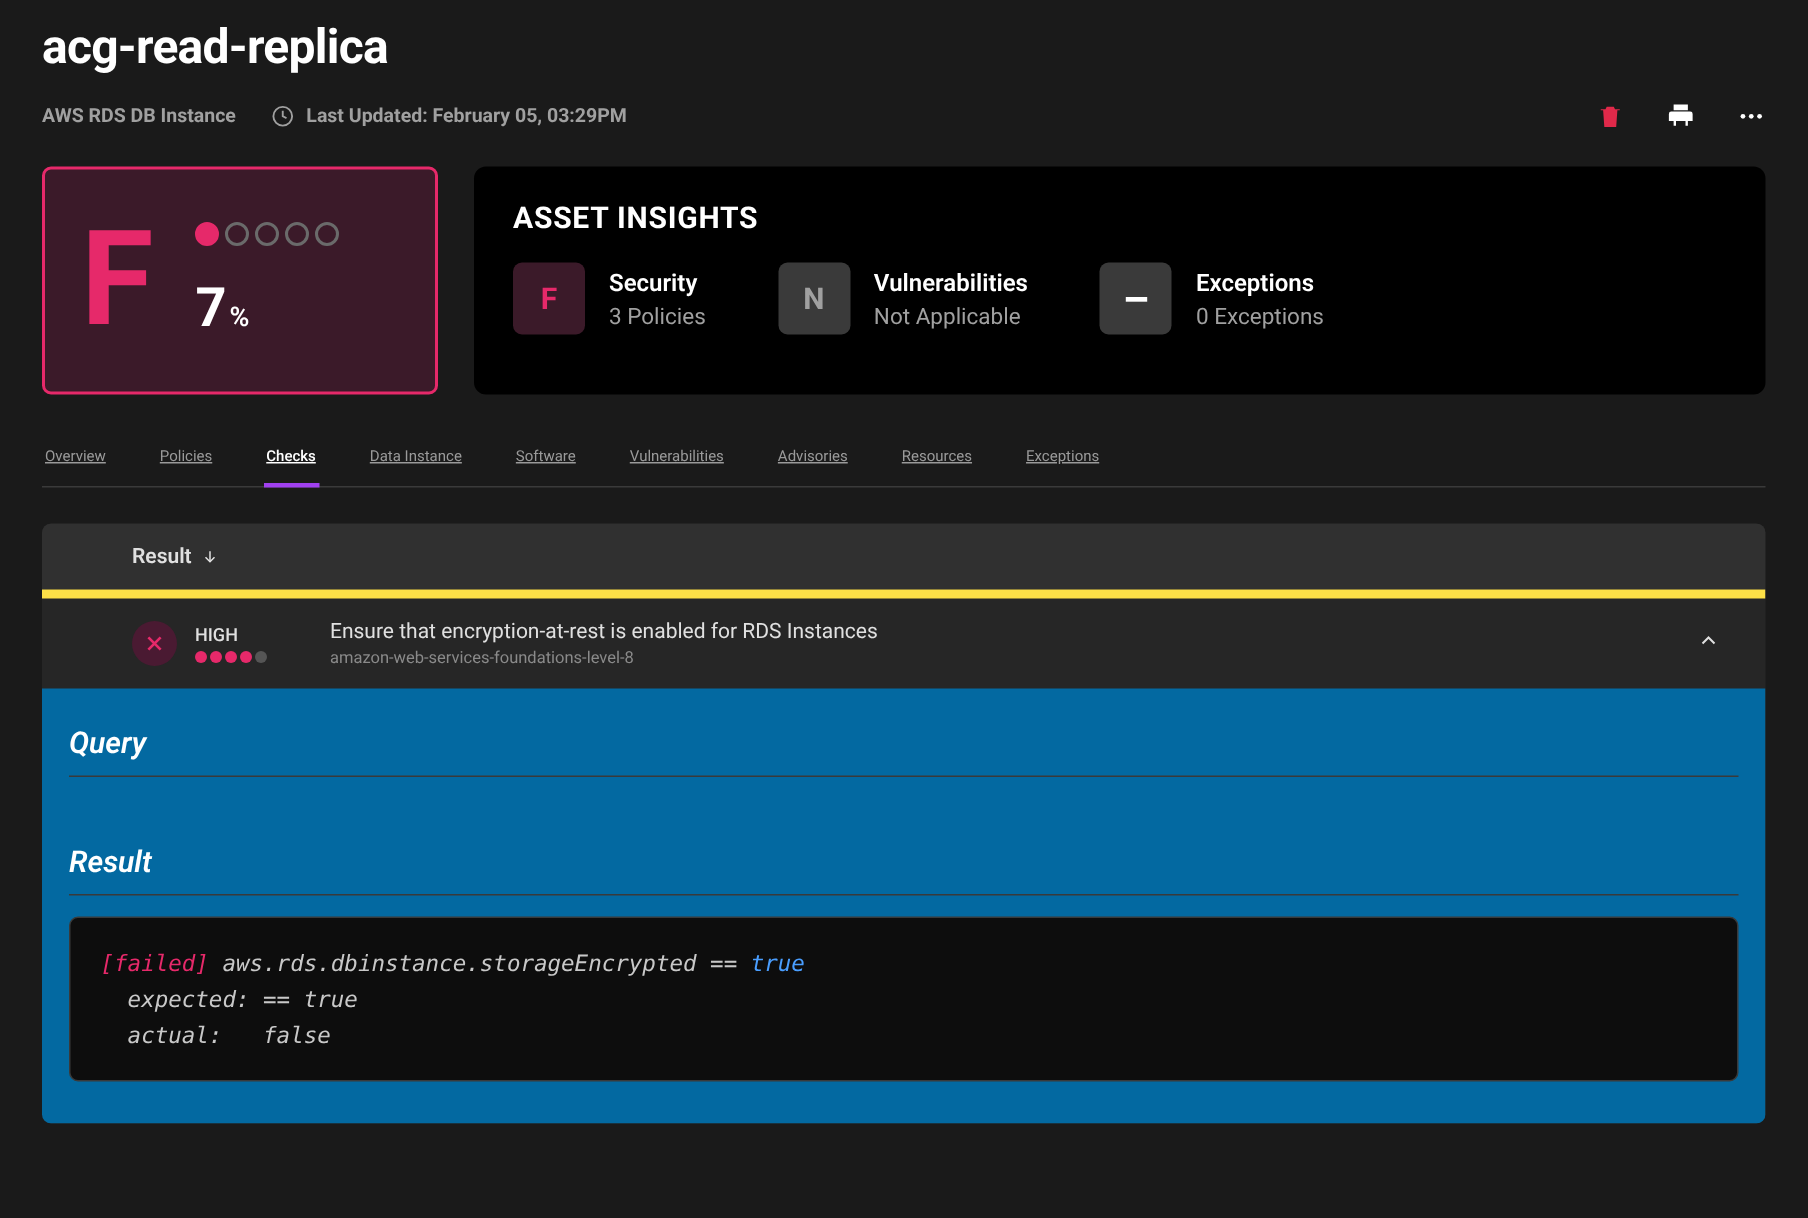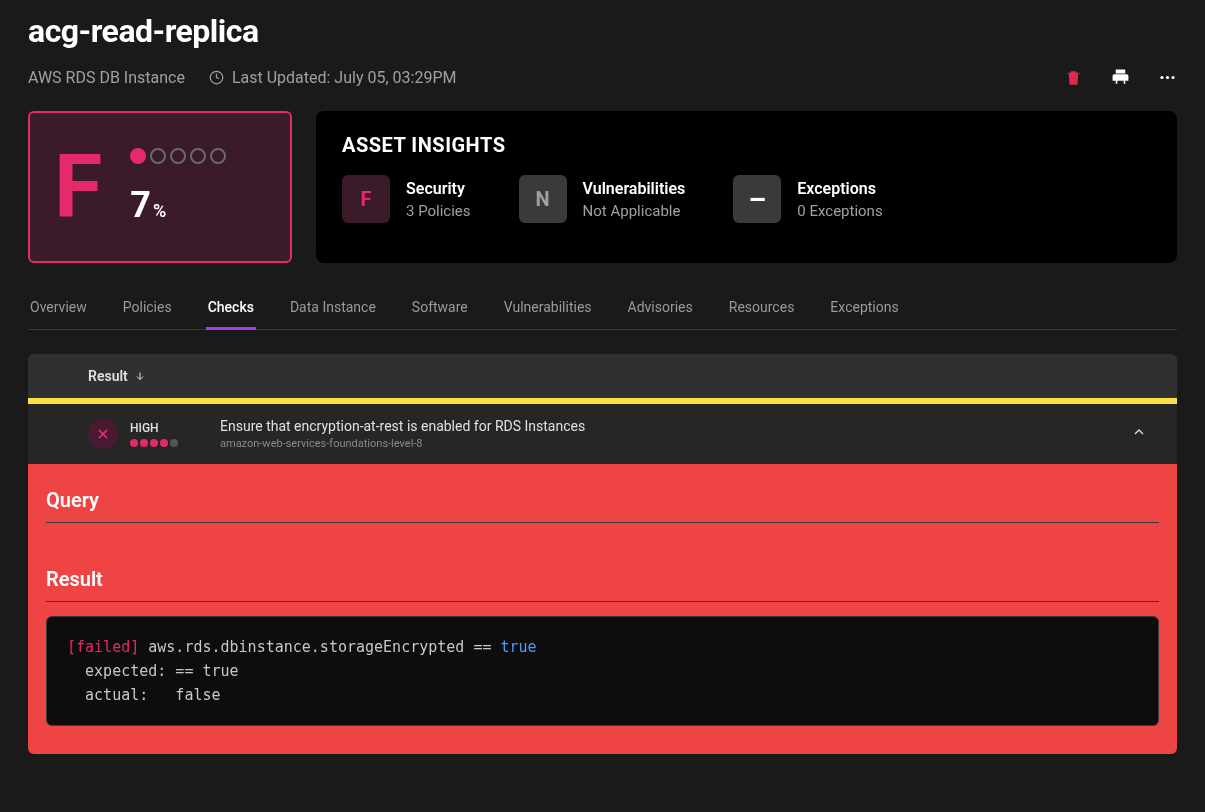--- a/index.html
+++ b/index.html
@@ -17,22 +17,23 @@
 .title {
   font-size: 32px;
   font-weight: 700;
   color: #ffffff;
   letter-spacing: -0.5px;
 }
 .meta-row {
   display: flex;
   align-items: center;
   margin-top: 18px;
-  font-size: 16px;
+  font-size: 13px;
   color: #a0a0a0;
+  font-weight: bold;
 }
 .meta-row .subtitle { color: #a0a0a0; }
 .meta-row .clock-icon { margin: 0 8px 0 24px; display: inline-flex; }
 .meta-row .updated { color: #a0a0a0; }
 .meta-actions {
   margin-left: auto;
   display: flex;
   gap: 28px;
   align-items: center;
 }
@@ -93,25 +94,26 @@
 .insight-text .value { font-size: 15px; color: #a0a0a0; margin-top: 4px; }
 .tabs {
   display: flex;
   gap: 32px;
   margin-top: 28px;
   border-bottom: 1px solid #3a3a3a;
   padding-bottom: 0;
 }
 .tab {
   color: #9a9a9a;
-  font-size: 14px;
+  font-size: 10px;
   padding: 8px 2px 12px;
   cursor: pointer;
   border-bottom: 3px solid transparent;
   margin-bottom: -1px;
+  text-decoration: underline;
 }
 .tab.active {
   color: #ffffff;
   font-weight: 500;
   border-bottom: 3px solid #a040f0;
 }
 .table-wrap {
   margin-top: 24px;
   background: #262626;
   border-radius: 6px;
@@ -143,22 +145,23 @@
 .result-badge svg { width: 14px; height: 14px; }
 .result-info { margin-left: 12px; width: 90px; }
 .severity { font-size: 12px; font-weight: 500; color: #e0e0e0; }
 .sev-dots { display: flex; gap: 2px; margin-top: 4px; }
 .sdot { width: 8px; height: 8px; border-radius: 50%; background: #555; }
 .sdot.on { background: #e6296a; }
 .check-info .check-name { font-size: 14px; color: #e0e0e0; }
 .check-info .check-sub { font-size: 11px; color: #8a8a8a; margin-top: 3px; }
 .expand-chevron { margin-left: auto; margin-right: 10px; }
 .detail-panel {
-  background: #ef4444;
+  background: #0369a1;
   padding: 24px 18px 28px;
+  font-style: italic;
 }
 .detail-section-title {
   font-size: 20px;
   font-weight: 600;
   color: #ffffff;
   padding-bottom: 10px;
   border-bottom: 1px solid #3a3a3a;
   margin-bottom: 14px;
 }
 .code-block {
@@ -193,21 +196,21 @@
 <div class="header">
   <h1 class="title">acg-read-replica</h1>
   <div class="meta-row">
     <span class="subtitle">AWS RDS DB Instance</span>
     <span class="clock-icon">
       <svg width="15" height="15" viewBox="0 0 24 24" fill="none" stroke="#a0a0a0" stroke-width="2">
           <circle cx="12" cy="12" r="10"></circle>
           <polyline points="12 6 12 12 16 14"></polyline>
         </svg>
     </span>
-    <span class="updated">Last Updated: July 05, 03:29PM</span>
+    <span class="updated">Last Updated: February 05, 03:29PM</span>
     <div class="meta-actions">
       <span class="icon-btn">
         <svg width="19" height="19" viewBox="0 0 24 24" fill="#e0294a">
             <path d="M6 7h12l-1 14H7L6 7zm3-3h6l1 2H8l1-2zM4 6h16v1H4z"></path>
           </svg>
       </span>
       <span class="icon-btn">
         <svg width="19" height="19" viewBox="0 0 24 24" fill="#ffffff">
             <path d="M6 2h12v5H6V2zm-2 6h16a2 2 0 0 1 2 2v6h-4v4H6v-4H2v-6a2 2 0 0 1 2-2zm4 8v4h8v-4H8z"></path>
           </svg>

